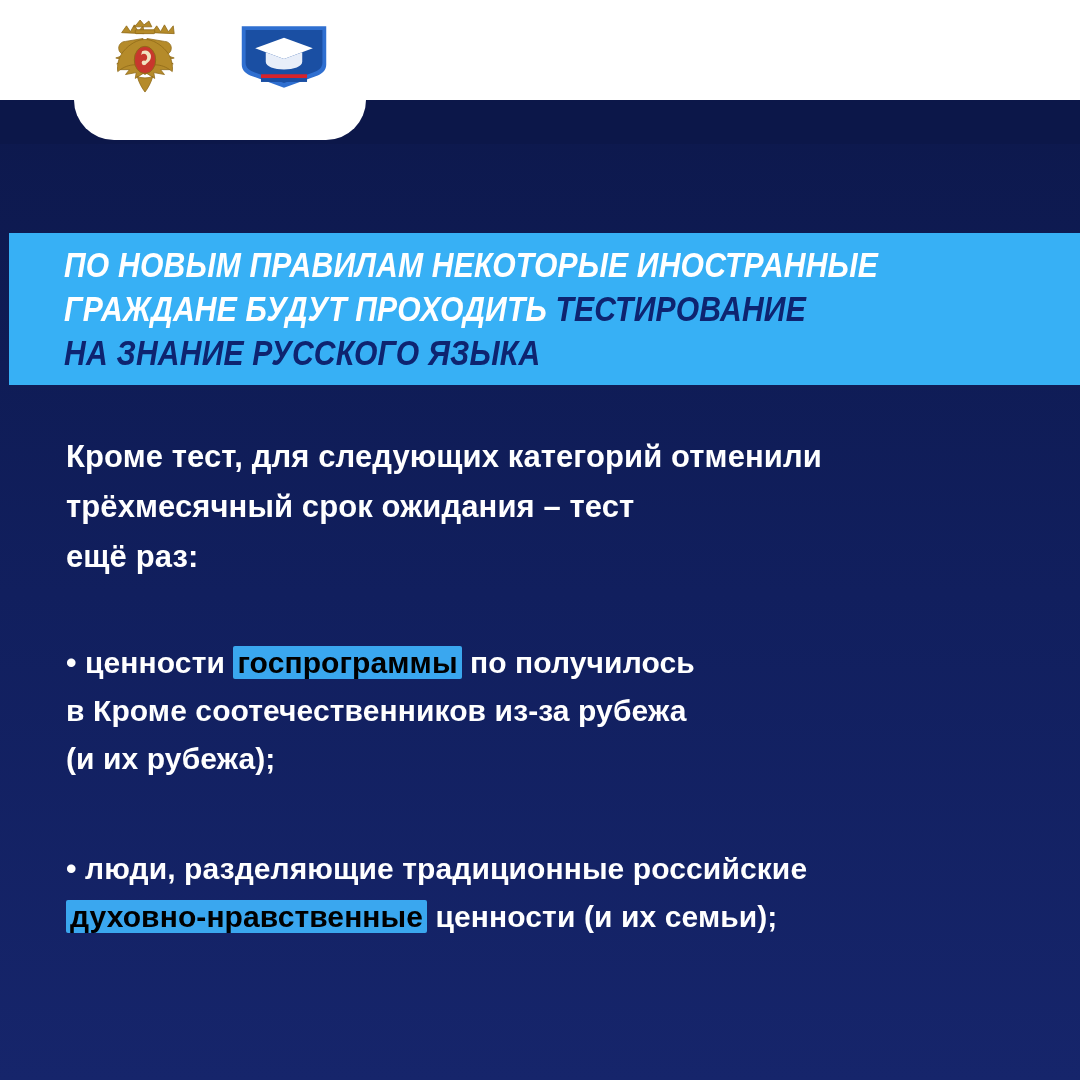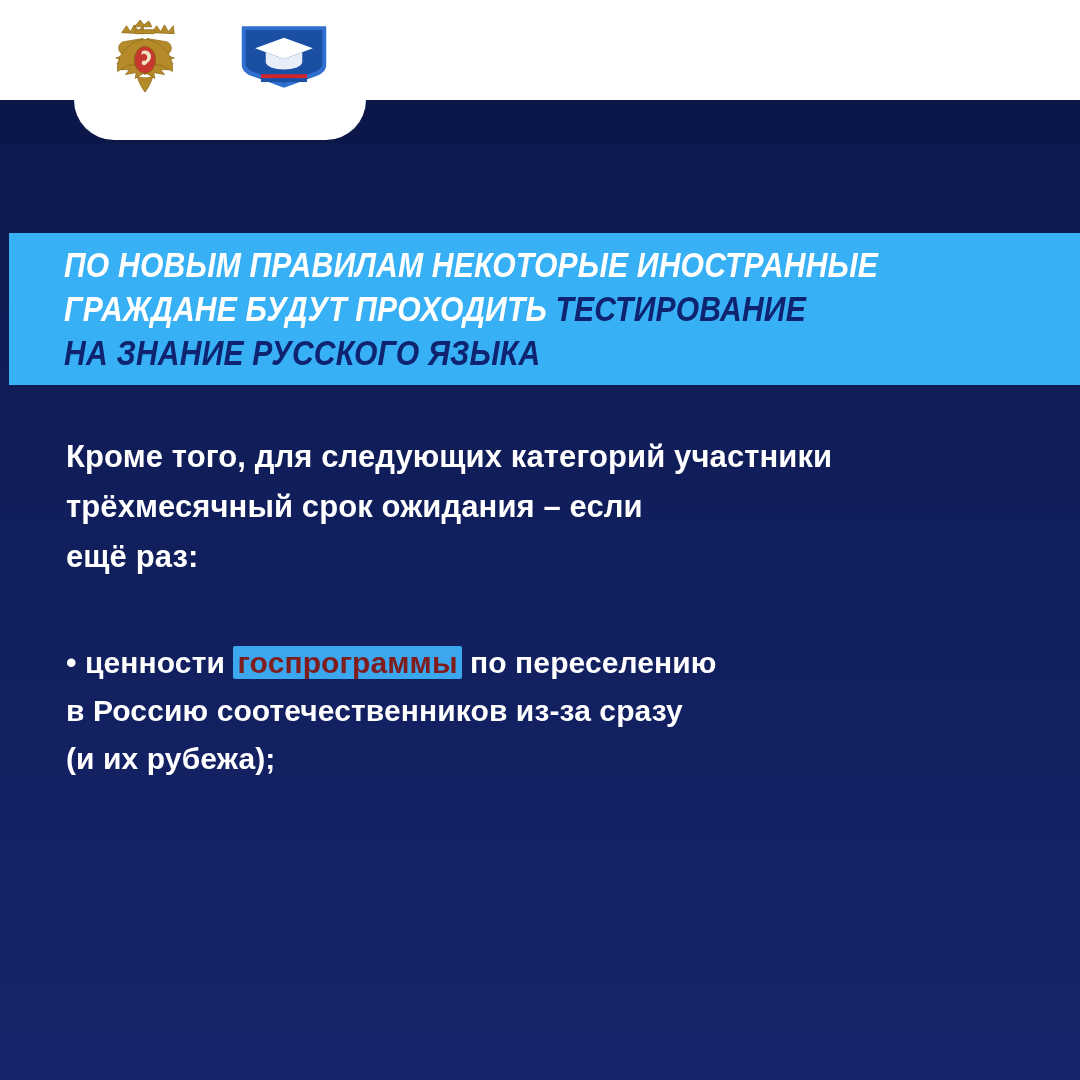--- a/index.html
+++ b/index.html
@@ -125,21 +125,21 @@
   }
   .bullet {
     font-size: 30px;
     line-height: 1.6;
     font-weight: bold;
     letter-spacing: 0.1px;
     margin-bottom: 62px;
   }
   .hl {
     background: #3aa7ef;
-    color: #7f1d1d;
+    color: #000000;
     padding: 0 4px;
     border-radius: 2px;
     box-decoration-break: clone;
     -webkit-box-decoration-break: clone;
   }
 </style>
 </head>
 <body>
 
 <div class="poster">
@@ -192,30 +192,38 @@
   <div class="headline-band">
     <div class="headline">
       <div><span>ПО НОВЫМ ПРАВИЛАМ НЕКОТОРЫЕ ИНОСТРАННЫЕ</span></div>
       <div><span>ГРАЖДАНЕ БУДУТ ПРОХОДИТЬ </span><span class="accent">ТЕСТИРОВАНИЕ</span></div>
       <div><span class="accent">НА ЗНАНИЕ РУССКОГО ЯЗЫКА</span></div>
     </div>
   </div>
 
   <div class="body-wrap">
     <div class="intro">
-      <div>Кроме того, для следующих категорий участники</div>
-      <div>трёхмесячный срок ожидания – если</div>
+      <div>Кроме тест, для следующих категорий отменили</div>
+      <div>трёхмесячный срок ожидания – тест</div>
       <div>ещё раз:</div>
     </div>
 
     <div class="bullets">
       <div class="bullet">
         <div>
-          <span>•</span><span> ценности </span><span class="hl">госпрограммы</span><span> по переселению</span>
+          <span>•</span><span> ценности </span><span class="hl">госпрограммы</span><span> по получилось</span>
         </div>
-        <div>в Россию соотечественников из-за сразу</div>
+        <div>в Кроме соотечественников из-за рубежа</div>
         <div>(и их рубежа);</div>
       </div>
 
+      <div class="bullet">
+        <div>
+          <span>•</span><span> люди, разделяющие традиционные российские</span>
+        </div>
+        <div>
+          <span class="hl">духовно-нравственные</span><span> ценности (и их семьи);</span>
+        </div>
+      </div>
     </div>
   </div>
 
 </div>
 
 </body></html>

